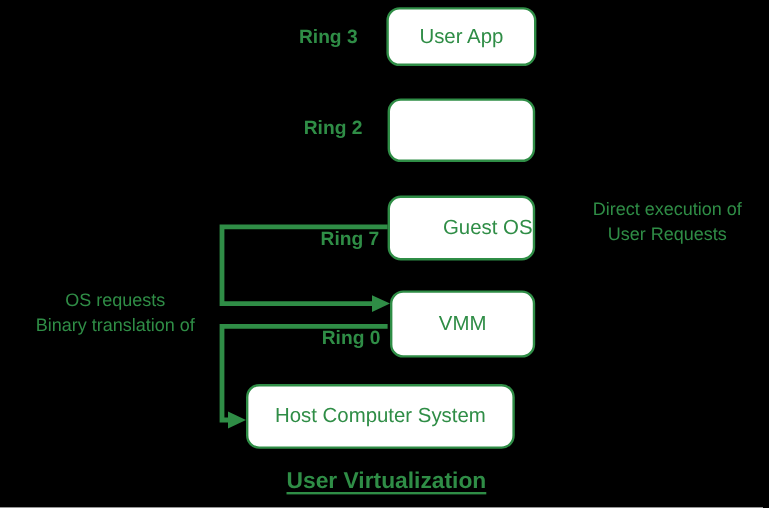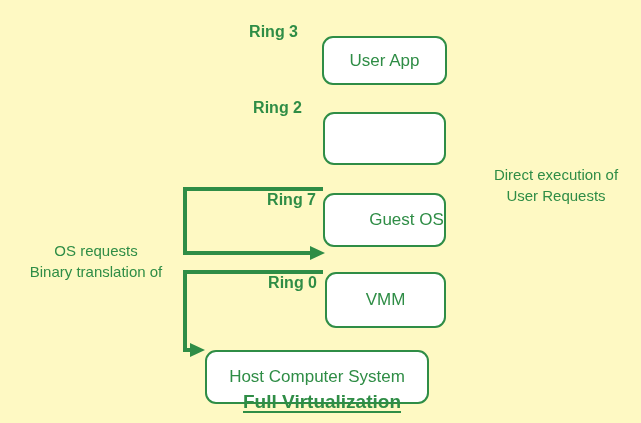--- a/index.html
+++ b/index.html
@@ -1,23 +1,23 @@
 <!DOCTYPE html>
 <html><head>
 <meta charset="utf-8">
 <style>
   html,body{margin:0;padding:0;background:#fff;}
   .canvas{
-    position:relative;width:641px;height:423px;background:#fef9c3;
+    position:relative;width:641px;height:423px;background:#000000;
     font-family:"Liberation Sans", sans-serif;color:#2f8d46;overflow:hidden;
   }
   .connectors{position:absolute;left:0;top:0;width:641px;height:423px;}
   .box{
     position:absolute;border:2px solid #2f8d46;border-radius:11px;background:#ffffff;
-    display:flex;align-items:center;justify-content:center;font-size:17px;box-sizing:border-box;margin-top:30px;
+    display:flex;align-items:center;justify-content:center;font-size:17px;box-sizing:border-box;
   }
   .ring-label{position:absolute;font-weight:bold;font-size:16px;white-space:nowrap;}
   .annotation{position:absolute;text-align:center;font-size:15px;line-height:21px;}
   .annotation span{display:block;}
   .title{
     position:absolute;font-weight:bold;font-size:19px;white-space:nowrap;
     text-decoration:underline;text-decoration-thickness:2px;text-underline-offset:3px;
     transform:translateX(-50%);
   }
 </style>
@@ -56,15 +56,15 @@
 
   <div class="annotation" style="left:0px;top:240px;width:192px;">
     <span>OS requests</span>
     <span>Binary translation of</span>
   </div>
   <div class="annotation" style="left:466px;top:164px;width:180px;">
     <span>Direct execution of</span>
     <span>User Requests</span>
   </div>
 
-  <div class="title" style="left:322px;top:391px;">Full Virtualization</div>
+  <div class="title" style="left:322px;top:391px;">User Virtualization</div>
 
 </div>
 
 </body></html>

